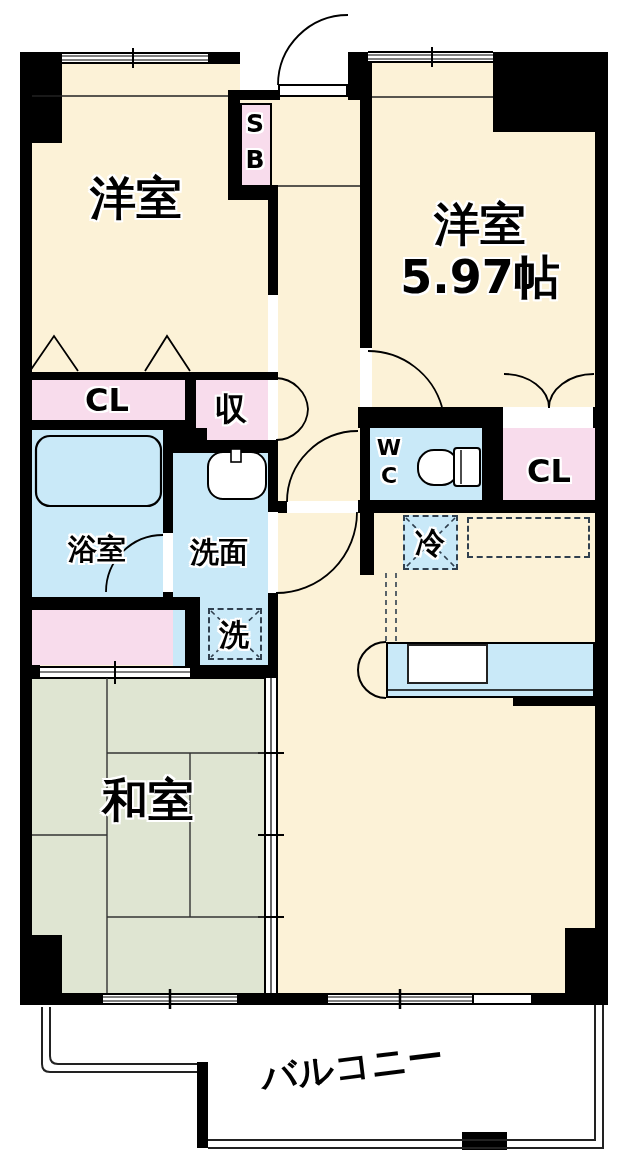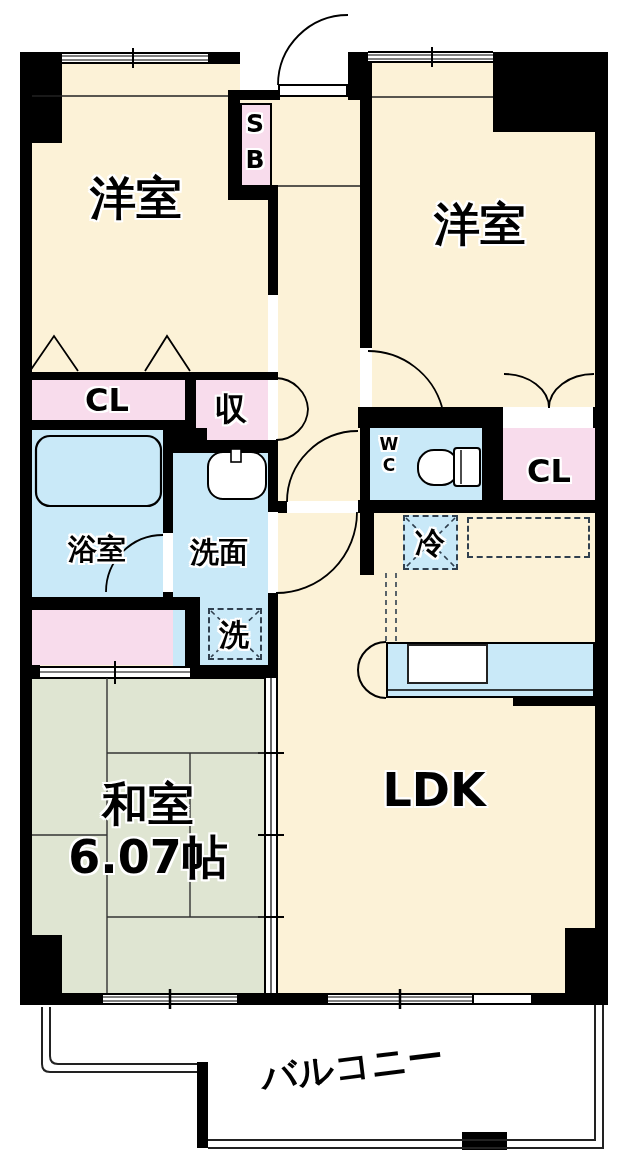--- a/index.html
+++ b/index.html
@@ -186,32 +186,31 @@
       <path d="M603,1005 L603,1148 L208,1148"></path>
       <path d="M595,1005 L595,1140 L208,1140"></path>
     </g>
   </svg>
 
   <div class="lbl" style="left:16px;top:172px;width:240px;font-size:46px;">
     <div>洋室</div>
   </div>
   <div class="lbl" style="left:360px;top:198px;width:240px;font-size:46px;">
     <div>洋室</div>
-  </div>
-  <div class="lbl" style="left:28px;top:778px;width:240px;font-size:46px;">
+    <div>5.97帖</div>
+  </div>
+  <div class="lbl" style="left:28px;top:778px;width:240px;font-size:46px;font-family:Liberation Mono, monospace;">
     <div>和室</div>
-    <div>6.07帖</div>
   </div>
   <div class="lbl" style="left:314px;top:764px;width:240px;font-size:46px;">
-    <div>LDK</div>
   </div>
   <div class="lbl lbl-v" style="left:241px;top:106px;width:28px;font-size:25px;line-height:1.45;">SB</div>
   <div class="lbl" style="left:47px;top:382px;width:120px;font-size:32px;">CL</div>
   <div class="lbl" style="left:196px;top:391px;width:70px;font-size:32px;">収</div>
-  <div class="lbl lbl-v" style="left:374px;top:434px;width:30px;font-size:17px;line-height:1.25;">WC</div>
+  <div class="lbl lbl-v" style="left:374px;top:434px;width:30px;font-size:22px;line-height:1.25;">WC</div>
   <div class="lbl" style="left:489px;top:453px;width:120px;font-size:32px;">CL</div>
   <div class="lbl" style="left:159px;top:536px;width:120px;font-size:29px;">洗面</div>
   <div class="lbl" style="left:37px;top:533px;width:120px;font-size:29px;">浴室</div>
   <div class="lbl" style="left:214px;top:618px;width:40px;font-size:30px;">洗</div>
   <div class="lbl" style="left:410px;top:526px;width:40px;font-size:30px;">冷</div>
   <div class="lbl" style="left:252px;top:1046px;width:200px;font-size:36px;transform:rotate(-7deg);">バルコニー</div>
 
 </div>
 
 </body></html>

